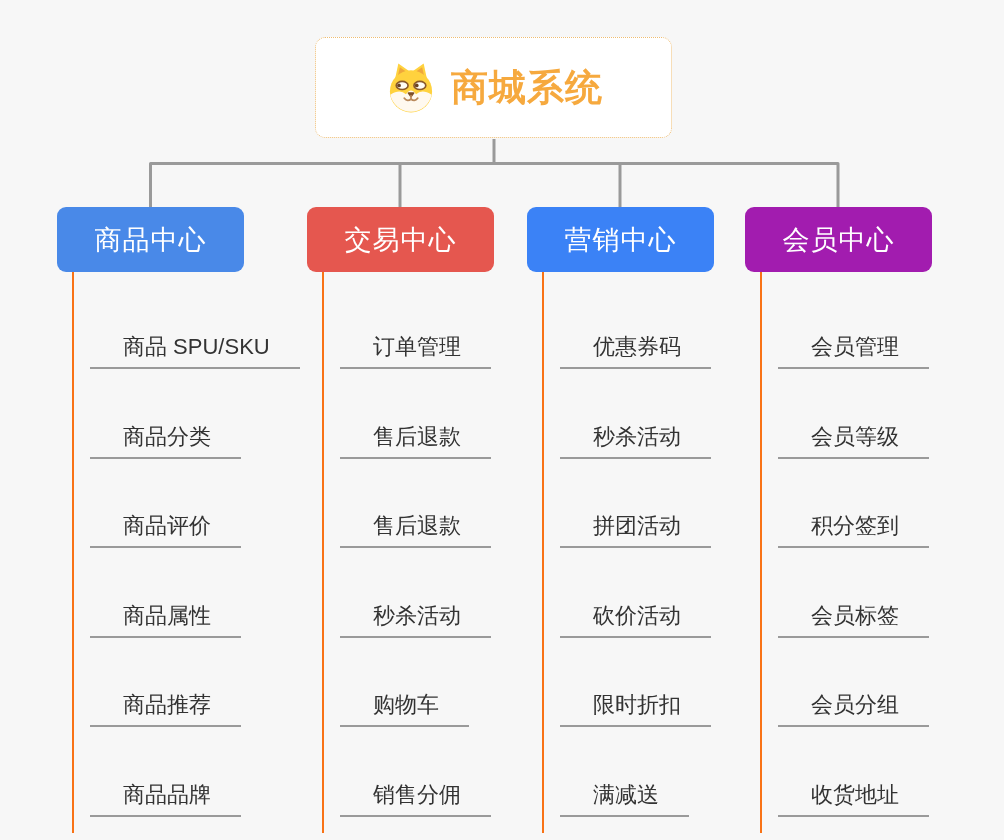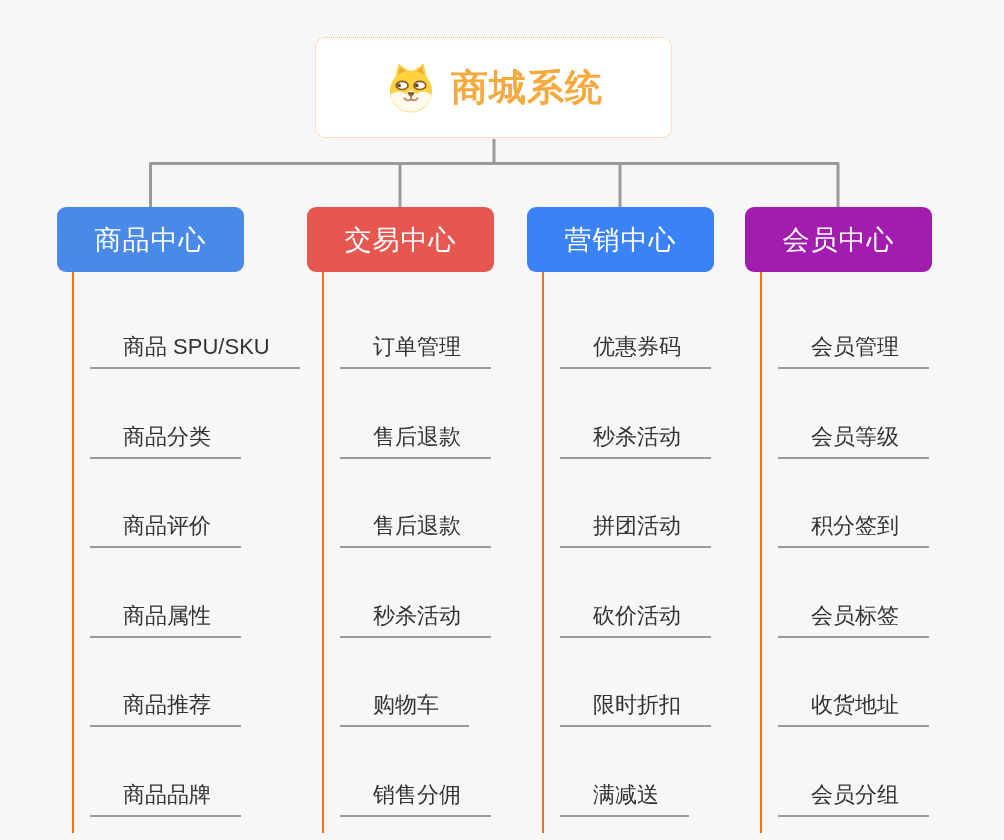--- a/index.html
+++ b/index.html
@@ -129,17 +129,17 @@
     <li>砍价活动</li>
     <li>限时折扣</li>
     <li>满减送</li>
   </ul>
 
   <ul class="branch-children c4">
     <li>会员管理</li>
     <li>会员等级</li>
     <li>积分签到</li>
     <li>会员标签</li>
+    <li>会员分组</li>
     <li>收货地址</li>
-    <li>会员分组</li>
   </ul>
 
 </div>
 
 </body></html>

